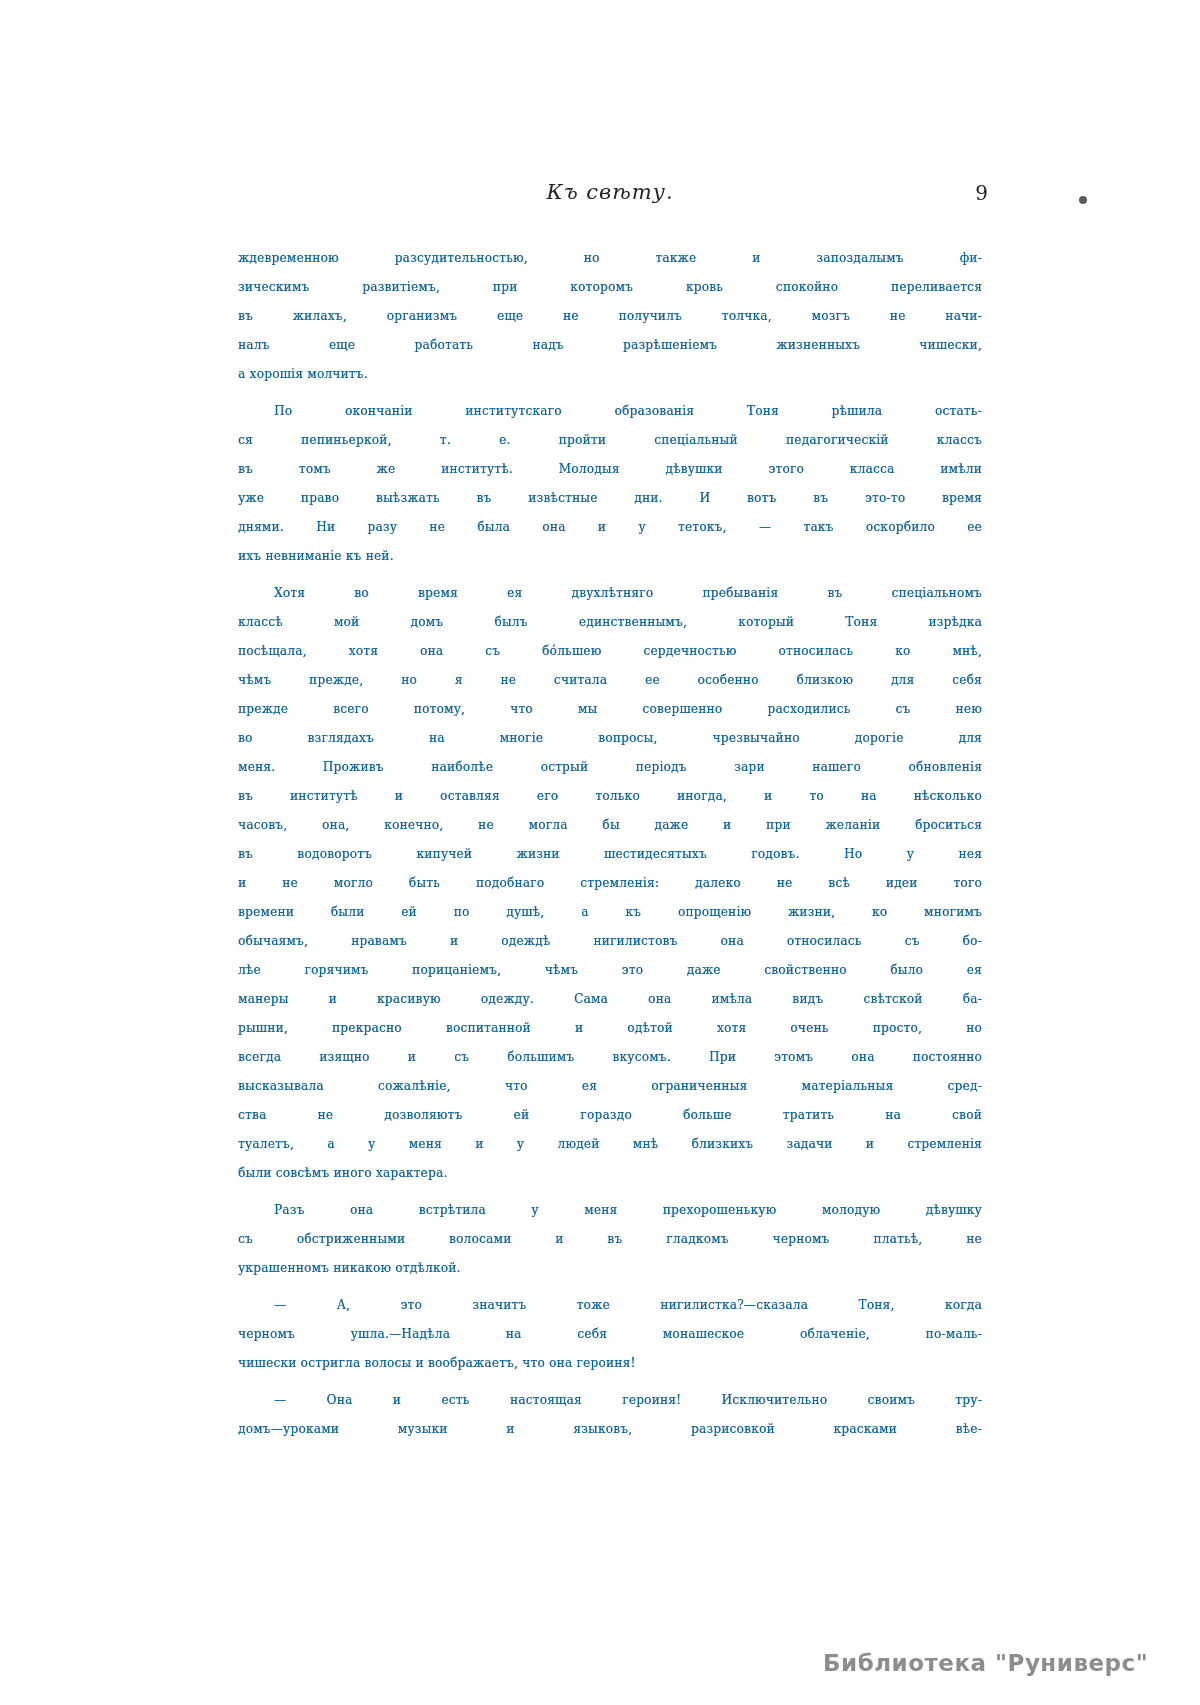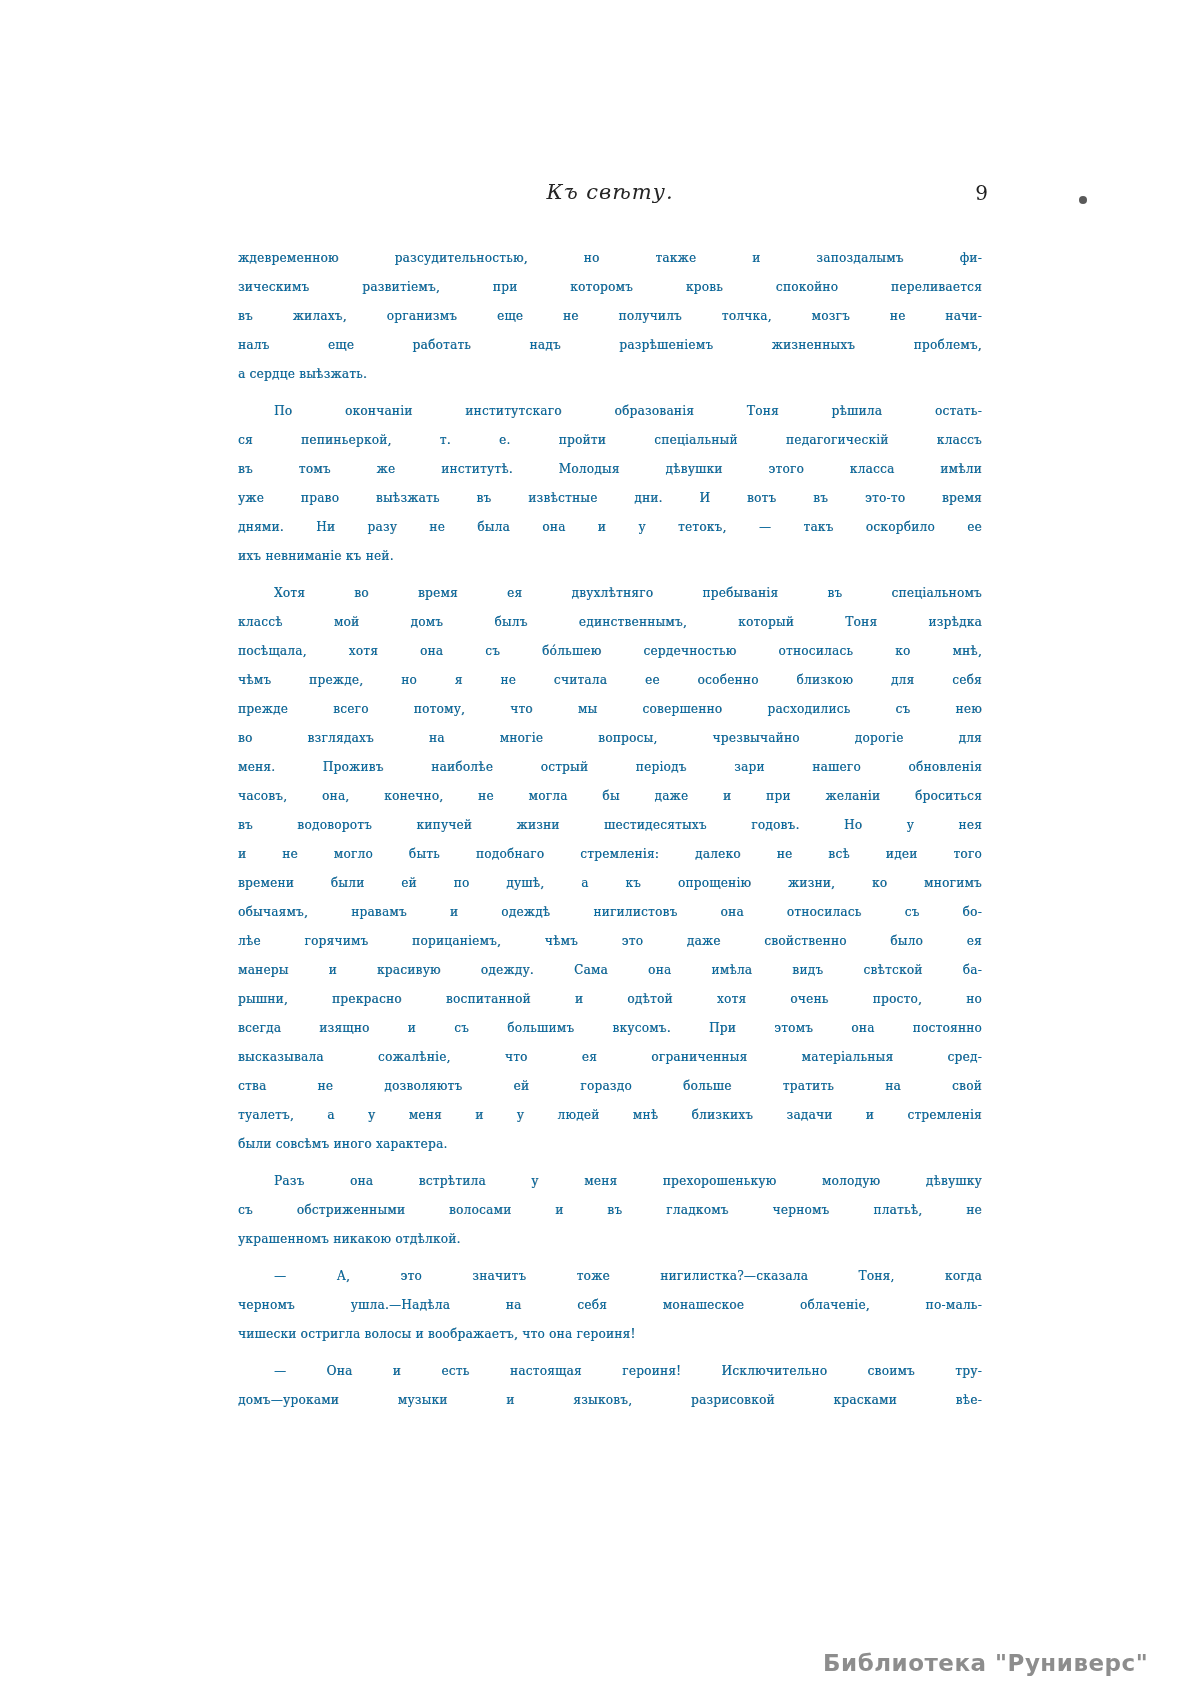--- a/index.html
+++ b/index.html
@@ -80,39 +80,40 @@
     <span class="page-number">9</span>
   </div>
 
   <div class="scan-speck"></div>
 
   <div class="page-body">
       <div>
         <div class="line justify">ждевременною разсудительностью, но также и запоздалымъ фи-</div>
         <div class="line justify">зическимъ развитіемъ, при которомъ кровь спокойно переливается</div>
         <div class="line justify">въ жилахъ, организмъ еще не получилъ толчка, мозгъ не начи-</div>
-        <div class="line justify">налъ еще работать надъ разрѣшеніемъ жизненныхъ проблемъ,</div>
-        <div class="line">а сердце выѣзжать.</div>
+        <div class="line justify">налъ еще работать надъ разрѣшеніемъ жизненныхъ чишески,</div>
+        <div class="line">а хорошія молчитъ.</div>
       </div>
       <div>
         <div class="line justify indent">По окончаніи институтскаго образованія Тоня рѣшила остать-</div>
         <div class="line justify">ся пепиньеркой, т. е. пройти спеціальный педагогическій классъ</div>
         <div class="line justify">въ томъ же институтѣ. Молодыя дѣвушки этого класса имѣли</div>
         <div class="line justify">уже право выѣзжать въ извѣстные дни. И вотъ въ это-то время</div>
         <div class="line justify">днями. Ни разу не была она и у тетокъ, — такъ оскорбило ее</div>
         <div class="line">ихъ невниманіе къ ней.</div>
       </div>
       <div>
         <div class="line justify indent">Хотя во время ея двухлѣтняго пребыванія въ спеціальномъ</div>
         <div class="line justify">классѣ мой домъ былъ единственнымъ, который Тоня изрѣдка</div>
         <div class="line justify">посѣщала, хотя она съ бо́льшею сердечностью относилась ко мнѣ,</div>
         <div class="line justify">чѣмъ прежде, но я не считала ее особенно близкою для себя</div>
         <div class="line justify">прежде всего потому, что мы совершенно расходились съ нею</div>
         <div class="line justify">во взглядахъ на многіе вопросы, чрезвычайно дорогіе для</div>
         <div class="line justify">меня. Проживъ наиболѣе острый періодъ зари нашего обновленія</div>
+        <div class="line justify">въ институтѣ и оставляя его только иногда, и то на нѣсколько</div>
         <div class="line justify">часовъ, она, конечно, не могла бы даже и при желаніи броситься</div>
         <div class="line justify">въ водоворотъ кипучей жизни шестидесятыхъ годовъ. Но у нея</div>
         <div class="line justify">и не могло быть подобнаго стремленія: далеко не всѣ идеи того</div>
         <div class="line justify">времени были ей по душѣ, а къ опрощенію жизни, ко многимъ</div>
         <div class="line justify">обычаямъ, нравамъ и одеждѣ нигилистовъ она относилась съ бо-</div>
         <div class="line justify">лѣе горячимъ порицаніемъ, чѣмъ это даже свойственно было ея</div>
         <div class="line justify">манеры и красивую одежду. Сама она имѣла видъ свѣтской ба-</div>
         <div class="line justify">рышни, прекрасно воспитанной и одѣтой хотя очень просто, но</div>
         <div class="line justify">всегда изящно и съ большимъ вкусомъ. При этомъ она постоянно</div>
         <div class="line justify">высказывала сожалѣніе, что ея ограниченныя матеріальныя сред-</div>

